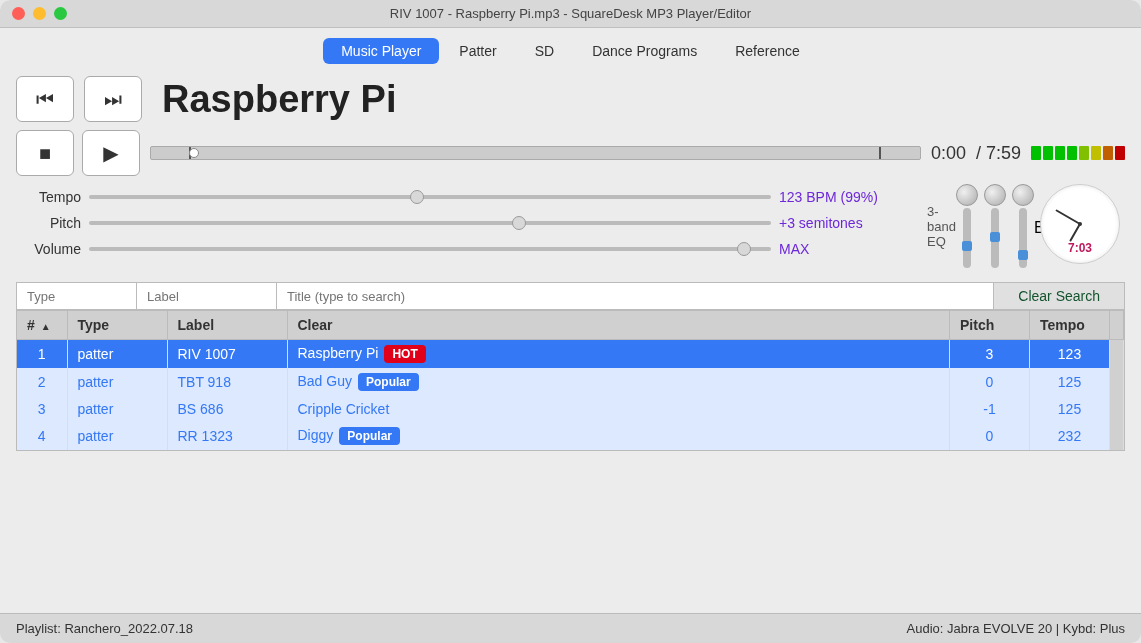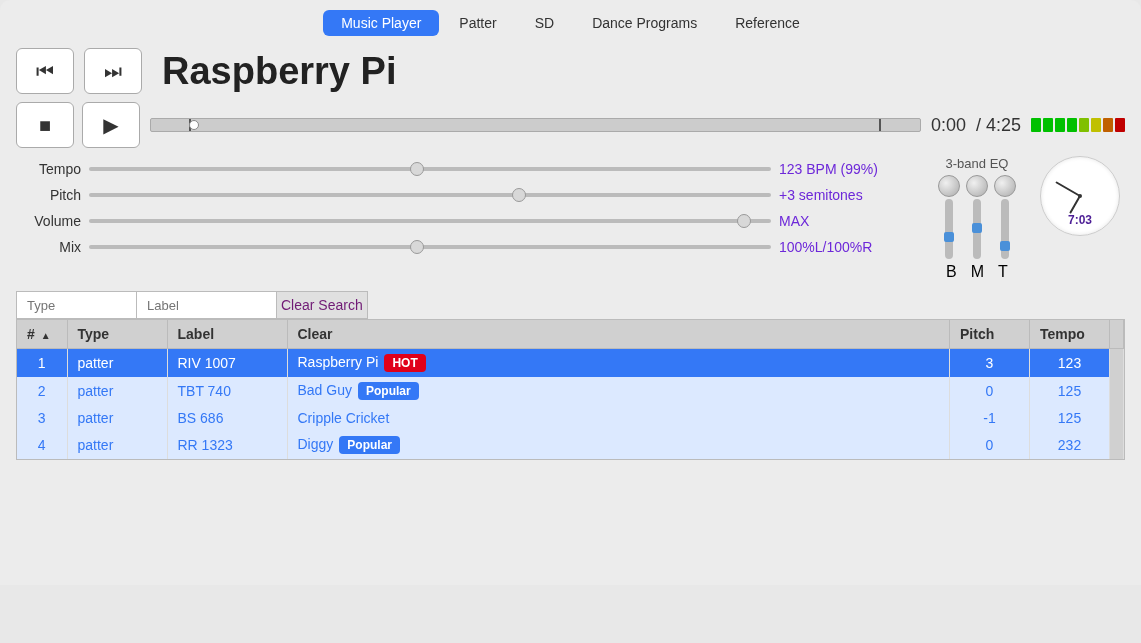--- a/index.html
+++ b/index.html
@@ -198,21 +198,21 @@
     .slider-value {
       width: 140px;
       font-size: 14px;
       color: #6d28d9;
     }
 
     
     .eq-panel {
       width: 100px;
       display: flex;
-      flex-direction: column;
+      flex-direction: row;
       align-items: center;
     }
     .eq-label {
       font-size: 13px;
       color: #555;
       margin-bottom: 4px;
     }
     .eq-knobs {
       display: flex;
       gap: 6px;
@@ -285,21 +285,21 @@
       width: 2px;
       height: 20px;
       transform: translateX(-50%) rotate(210deg);
     }
     .clock-time {
       position: absolute;
       bottom: 8px;
       width: 100%;
       text-align: center;
       font-size: 12px;
-      color: #4c1d95;
+      color: #be185d;
       font-weight: bold;
     }
     .clock-dot {
       position: absolute;
       top: 50%;
       left: 50%;
       width: 4px;
       height: 4px;
       background: #333;
       border-radius: 50%;
@@ -322,25 +322,25 @@
       font-size: 13px;
       outline: none;
       color: #999;
     }
     .search-type { width: 120px; border-right: none; }
     .search-label { width: 140px; border-right: none; }
     .search-title { flex: 1; border-right: none; }
     .clear-search-btn {
       background: #e0e0e0;
       border: 1px solid #bbb;
-      padding: 5px 4px;
+      padding: 5px 24px;
       font-size: 14px;
       cursor: pointer;
       white-space: nowrap;
-      color: #701a75;
+      color: #14532d;
     }
 
     .data-table {
       width: 100%;
       border-collapse: collapse;
       font-size: 14px;
     }
     .data-table thead tr {
       background: #d0d0d0;
       border-bottom: 1px solid #bbb;
@@ -416,20 +416,28 @@
     .table-wrapper {
       overflow: hidden;
       border: 1px solid #bbb;
     }
   </style>
 </head>
 <body>
 
 <div style="position:relative; width:1141px; height:643px;">
 
+  <div class="title-bar">
+    <div class="title-bar-buttons">
+      <div class="tb-btn tb-close"></div>
+      <div class="tb-btn tb-min"></div>
+      <div class="tb-btn tb-max"></div>
+    </div>
+    <span class="title-text">RIV 1007 - Raspberry Pi.mp3 - SquareDesk MP3 Player/Editor</span>
+  </div>
 
   <div class="main-content">
 
     <div class="tabs">
       <div class="tab active">Music Player</div>
       <div class="tab">Patter</div>
       <div class="tab">SD</div>
       <div class="tab">Dance Programs</div>
       <div class="tab">Reference</div>
     </div>
@@ -447,21 +455,21 @@
           <button class="ctrl-btn">■</button>
           <button class="ctrl-btn">▶</button>
         </div>
         <div class="progress-container">
           <div class="progress-bar">
             <div class="progress-bar-range"></div>
             <div class="progress-thumb"></div>
           </div>
         </div>
         <span class="time-display">0:00</span>
-        <span class="time-display">/ 4:25</span>
+        <span class="time-display">/ 7:59</span>
         <div class="vu-meter" id="vu-meter">
             <div class="vu-bar" style="background-color: rgb(0, 192, 0);"></div>
             <div class="vu-bar" style="background-color: rgb(0, 192, 0);"></div>
             <div class="vu-bar" style="background-color: rgb(0, 192, 0);"></div>
             <div class="vu-bar" style="background-color: rgb(0, 192, 0);"></div>
             <div class="vu-bar" style="background-color: rgb(128, 192, 0);"></div>
             <div class="vu-bar" style="background-color: rgb(192, 192, 0);"></div>
             <div class="vu-bar" style="background-color: rgb(192, 96, 0);"></div>
             <div class="vu-bar" style="background-color: rgb(192, 0, 0);"></div>
           </div>
@@ -488,27 +496,20 @@
           </div>
 
           <div class="slider-row">
             <span class="slider-label">Volume</span>
             <div class="slider-track">
               <div class="slider-thumb" style="left: 95%;"></div>
             </div>
             <span class="slider-value">MAX</span>
           </div>
 
-          <div class="slider-row">
-            <span class="slider-label">Mix</span>
-            <div class="slider-track">
-              <div class="slider-thumb" style="left: 47%;"></div>
-            </div>
-            <span class="slider-value">100%L/100%R</span>
-          </div>
         </div>
 
         <div class="eq-panel">
           <span class="eq-label">3-band EQ</span>
           <div class="eq-knobs">
             <div class="eq-knob-col">
               <div class="eq-knob"></div>
               <div class="eq-slider-v">
                 <div class="eq-slider-v-thumb" style="top: 55%; background:#4a90d9;"></div>
               </div>
@@ -544,20 +545,21 @@
         </div>
 
       </div>
     </div>
 
     <div class="table-section">
 
       <div class="search-row">
         <input class="search-input search-type" type="text" placeholder="Type" style="">
         <input class="search-input search-label" type="text" placeholder="Label" style="">
+        <input class="search-input search-title" type="text" placeholder="Title (type to search)" style="">
         <button class="clear-search-btn">Clear Search</button>
       </div>
 
       <div class="table-wrapper">
         <table class="data-table">
           <thead>
             <tr>
               <th class="col-num"># <span class="sort-indicator">▲</span></th>
               <th class="col-type">Type</th>
               <th class="col-label">Label</th>
@@ -573,21 +575,21 @@
       <td class="col-type">patter</td>
       <td class="col-label">RIV 1007</td>
       <td>Raspberry Pi<span class="badge badge-hot">HOT</span></td>
       <td class="col-pitch" style="text-align:center;">3</td>
       <td class="col-tempo" style="text-align:center;">123</td>
       <td style="width:14px; padding:0; background:#d0d0d0;"></td>
     </tr>
               <tr>
       <td class="col-num" style="text-align:center;">2</td>
       <td class="col-type">patter</td>
-      <td class="col-label">TBT 740</td>
+      <td class="col-label">TBT 918</td>
       <td>Bad Guy<span class="badge badge-popular">Popular</span></td>
       <td class="col-pitch" style="text-align:center;">0</td>
       <td class="col-tempo" style="text-align:center;">125</td>
       <td style="width:14px; padding:0; background:#d0d0d0;"></td>
     </tr>
               <tr>
       <td class="col-num" style="text-align:center;">3</td>
       <td class="col-type">patter</td>
       <td class="col-label">BS 686</td>
       <td>Cripple Cricket</td>
@@ -604,14 +606,18 @@
       <td class="col-tempo" style="text-align:center;">232</td>
       <td style="width:14px; padding:0; background:#d0d0d0;"></td>
     </tr>
             </tbody>
         </table>
       </div>
     </div>
 
   </div>
 
+  <div class="status-bar">
+    <span>Playlist: Ranchero_2022.07.18</span>
+    <span>Audio: Jabra EVOLVE 20  |  Kybd: Plus</span>
+  </div>
 
 </div>
 
 </body></html>

